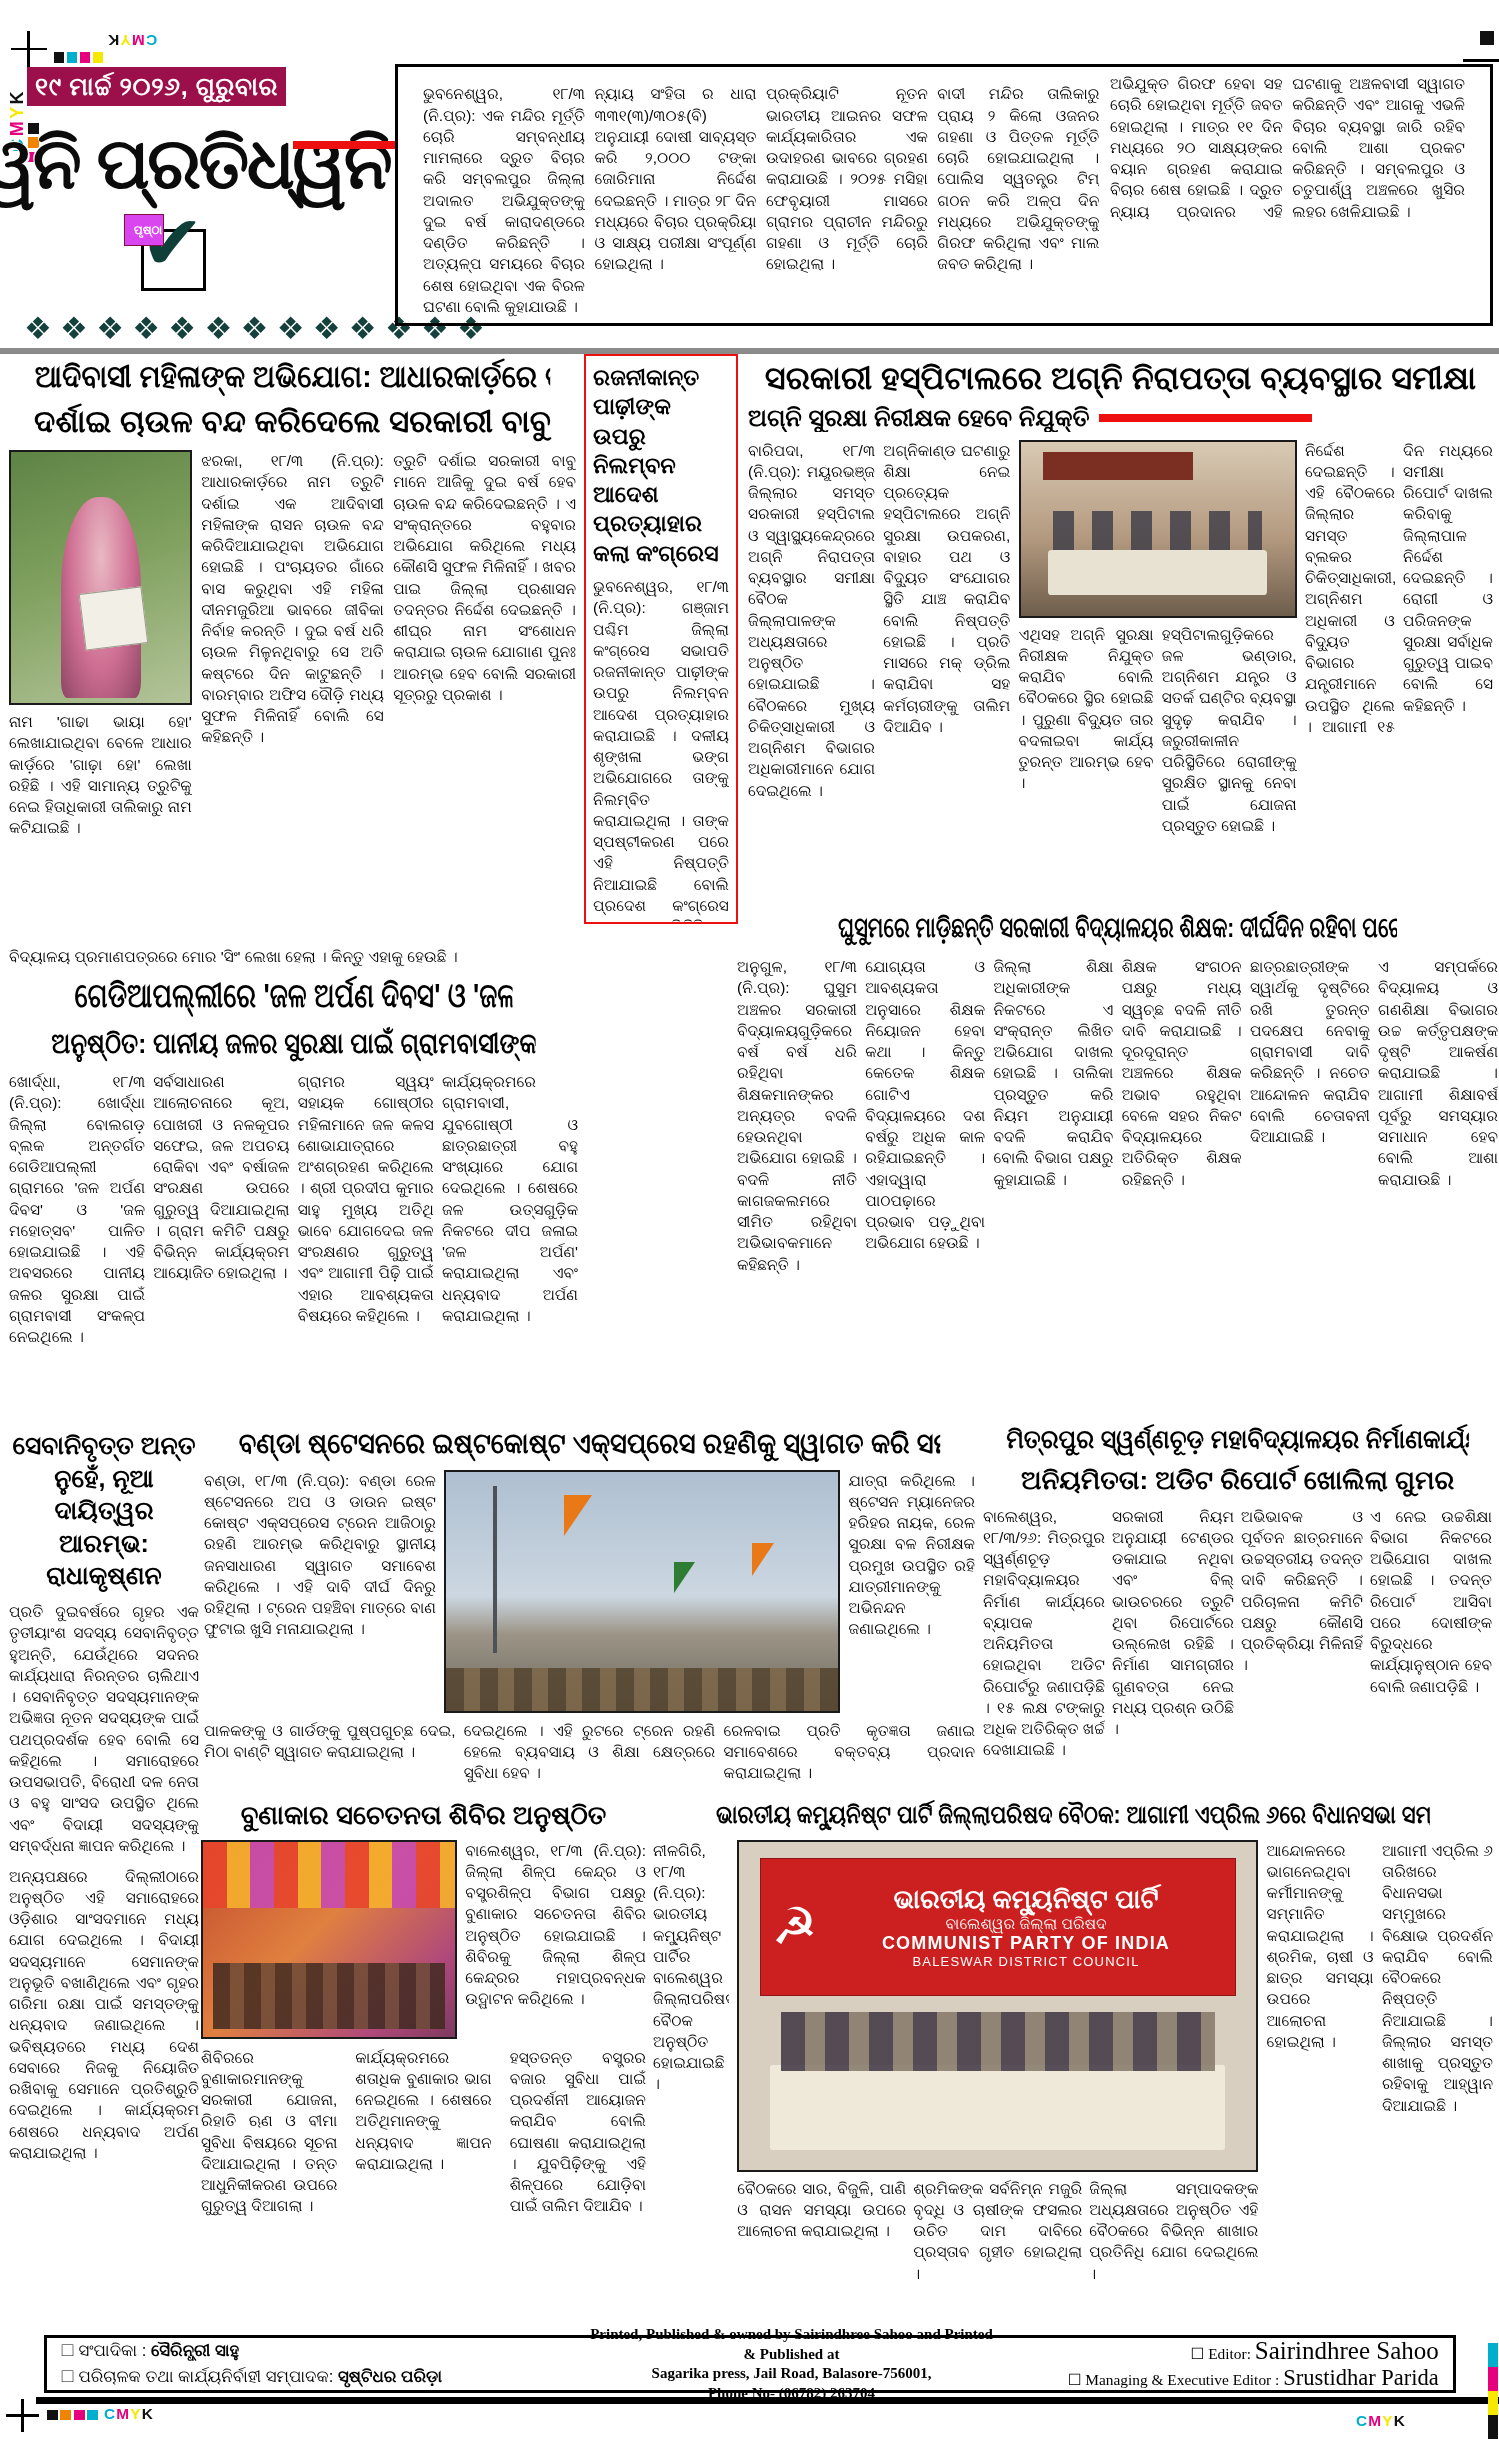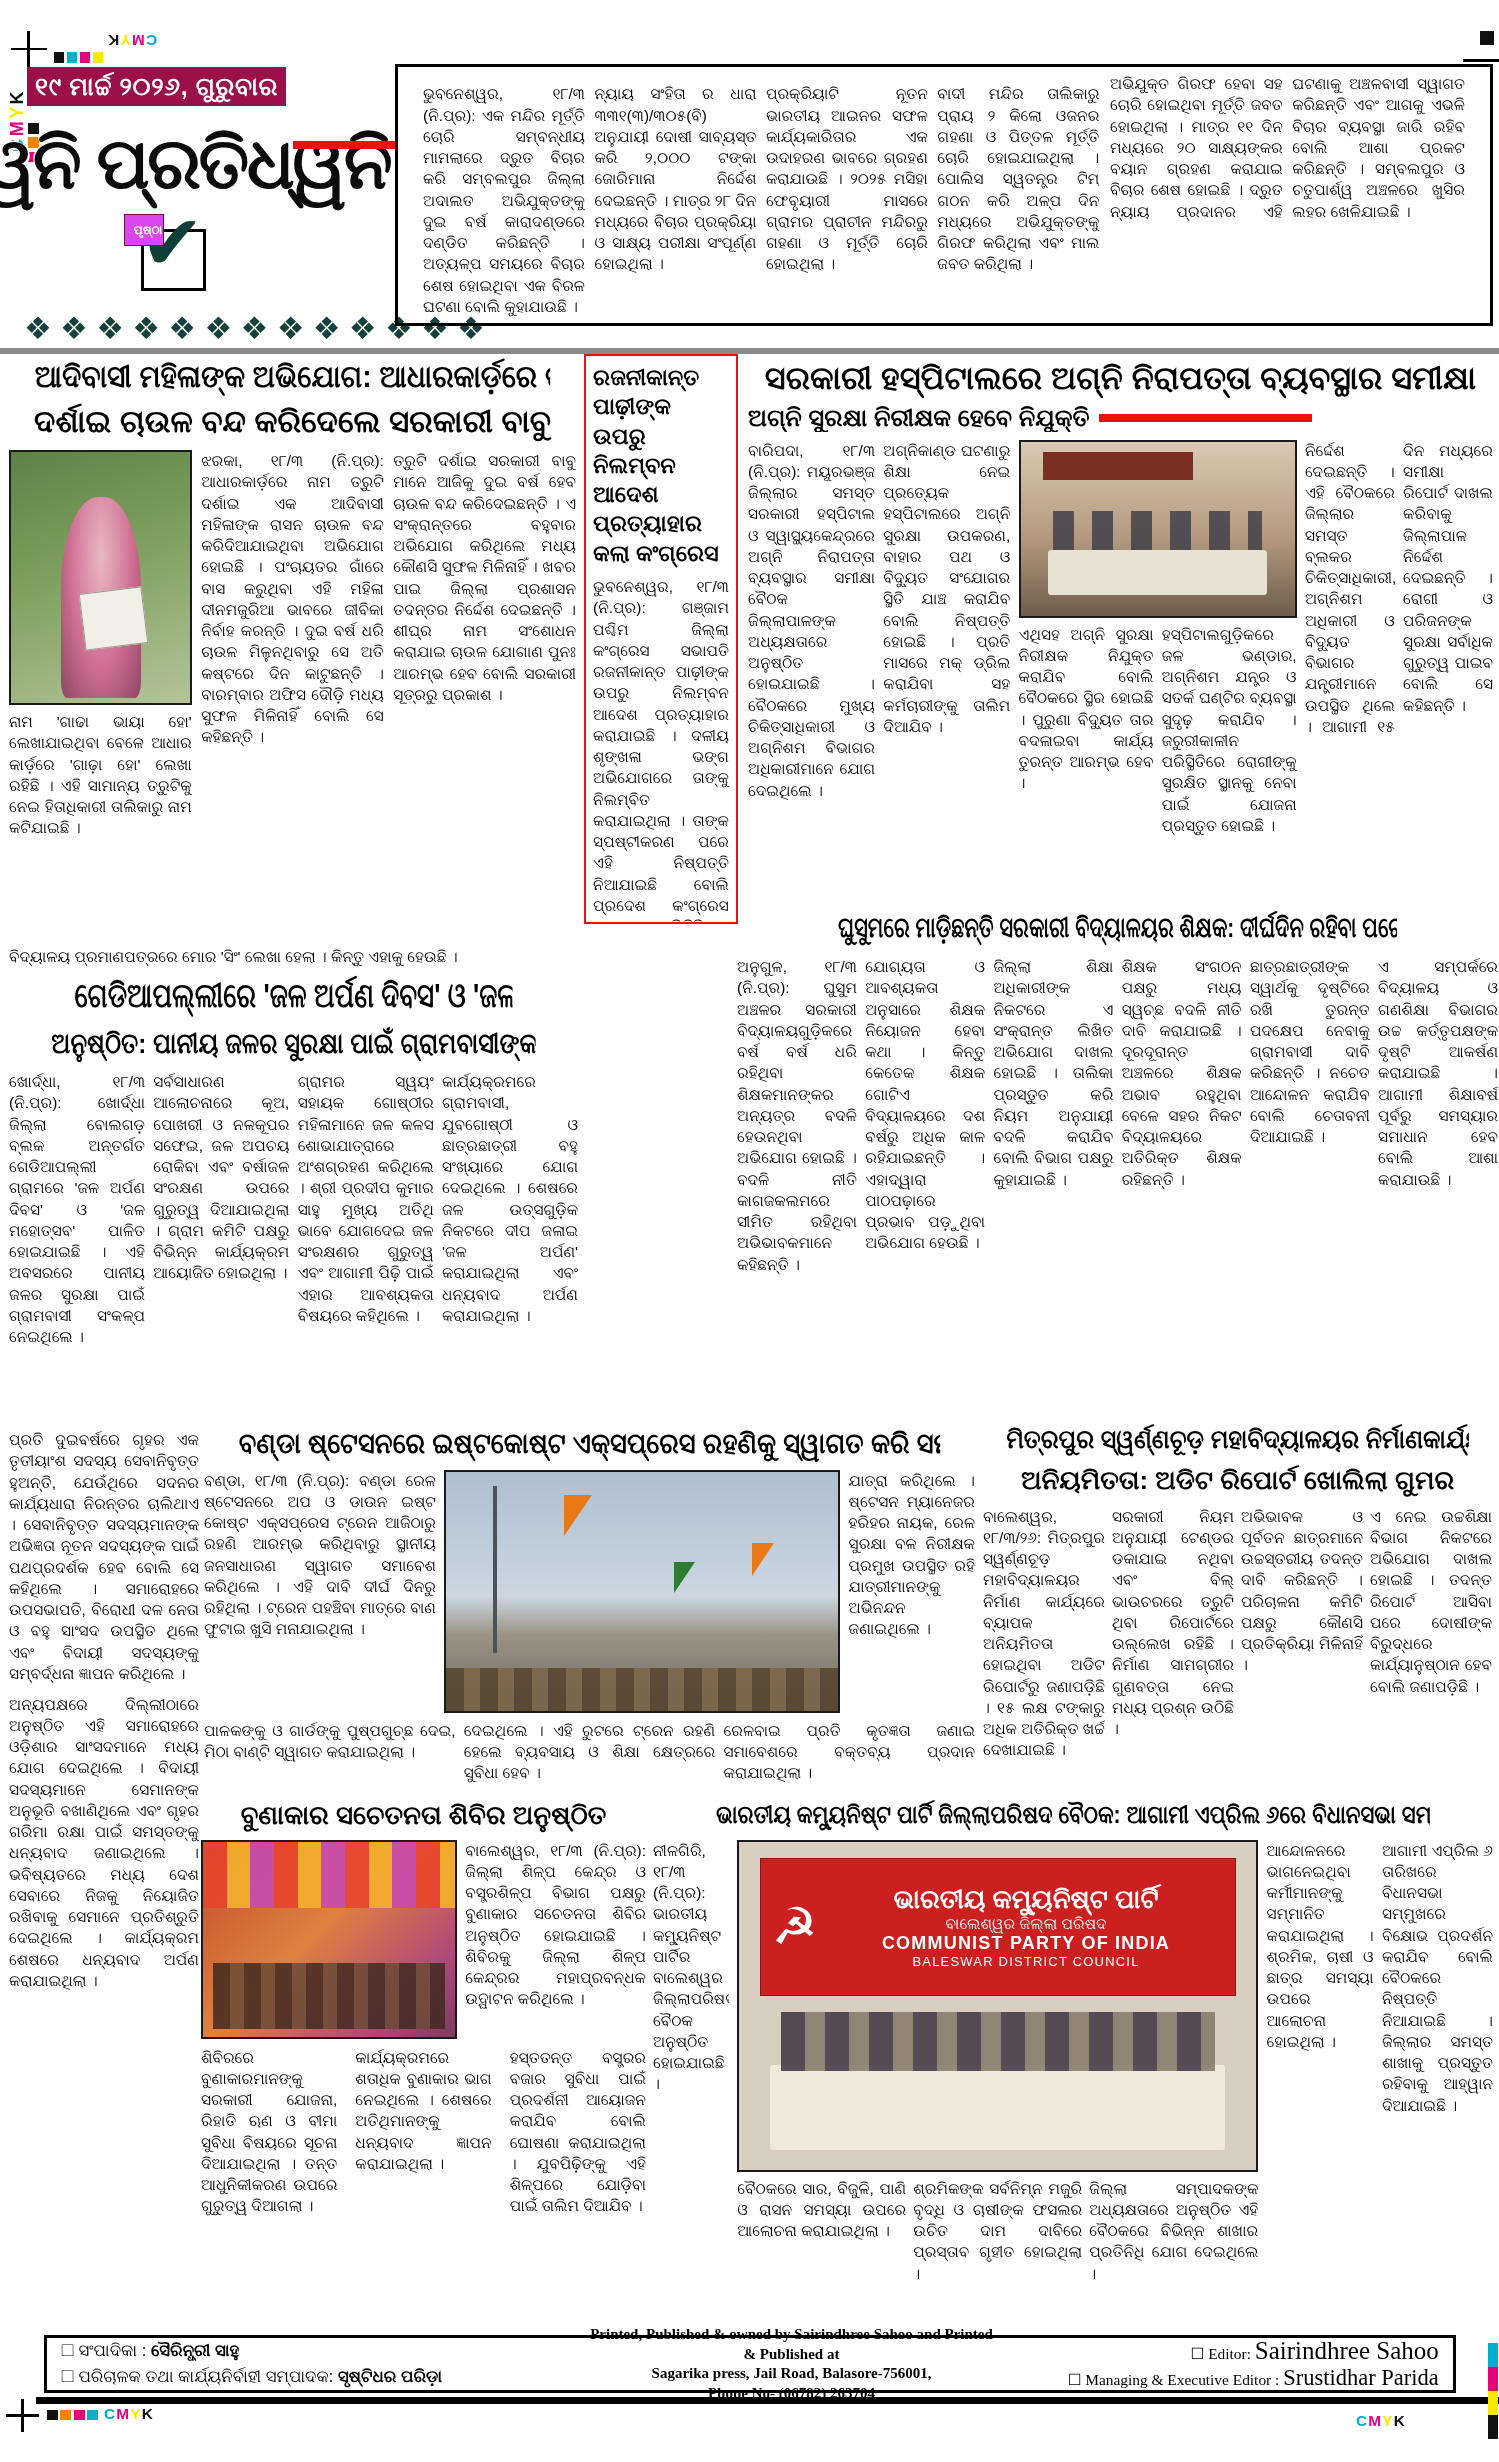--- a/index.html
+++ b/index.html
@@ -150,20 +150,21 @@
     <div class="hl fit" style="font-size: 28.4px; height: 44px; line-height: 44px; transform-origin: 50% 50%; transform: scaleX(0.851064);">ଅନୁଷ୍ଠିତ: ପାନୀୟ ଜଳର ସୁରକ୍ଷା ପାଇଁ ଗ୍ରାମବାସୀଙ୍କ ସଂକଳ୍ପ</div>
     <div class="cols" style="gap:8.3px;flex:1;margin-top:6px;">
       <div class="col bodytext">ଖୋର୍ଦ୍ଧା, ୧୮/୩ (ନି.ପ୍ର): ଖୋର୍ଦ୍ଧା ଜିଲ୍ଲା ବୋଲଗଡ଼ ବ୍ଲକ ଅନ୍ତର୍ଗତ ଗେଡିଆପଲ୍ଲୀ ଗ୍ରାମରେ 'ଜଳ ଅର୍ପଣ ଦିବସ' ଓ 'ଜଳ ମହୋତ୍ସବ' ପାଳିତ ହୋଇଯାଇଛି । ଏହି ଅବସରରେ ପାନୀୟ ଜଳର ସୁରକ୍ଷା ପାଇଁ ଗ୍ରାମବାସୀ ସଂକଳ୍ପ ନେଇଥିଲେ ।</div>
       <div class="col bodytext">ସର୍ବସାଧାରଣ ଆଲୋଚନାରେ କୂଅ, ପୋଖରୀ ଓ ନଳକୂପର ସଫେଇ, ଜଳ ଅପଚୟ ରୋକିବା ଏବଂ ବର୍ଷାଜଳ ସଂରକ୍ଷଣ ଉପରେ ଗୁରୁତ୍ୱ ଦିଆଯାଇଥିଲା । ଗ୍ରାମ କମିଟି ପକ୍ଷରୁ ବିଭିନ୍ନ କାର୍ଯ୍ୟକ୍ରମ ଆୟୋଜିତ ହୋଇଥିଲା ।</div>
       <div class="col bodytext">ଗ୍ରାମର ସ୍ୱୟଂ ସହାୟକ ଗୋଷ୍ଠୀର ମହିଳାମାନେ ଜଳ କଳସ ଶୋଭାଯାତ୍ରାରେ ଅଂଶଗ୍ରହଣ କରିଥିଲେ । ଶ୍ରୀ ପ୍ରଦୀପ କୁମାର ସାହୁ ମୁଖ୍ୟ ଅତିଥି ଭାବେ ଯୋଗଦେଇ ଜଳ ସଂରକ୍ଷଣର ଗୁରୁତ୍ୱ ଏବଂ ଆଗାମୀ ପିଢ଼ି ପାଇଁ ଏହାର ଆବଶ୍ୟକତା ବିଷୟରେ କହିଥିଲେ ।</div>
       <div class="col bodytext">କାର୍ଯ୍ୟକ୍ରମରେ ଗ୍ରାମବାସୀ, ଯୁବଗୋଷ୍ଠୀ ଓ ଛାତ୍ରଛାତ୍ରୀ ବହୁ ସଂଖ୍ୟାରେ ଯୋଗ ଦେଇଥିଲେ । ଶେଷରେ ଜଳ ଉତ୍ସଗୁଡ଼ିକ ନିକଟରେ ଦୀପ ଜଳାଇ 'ଜଳ ଅର୍ପଣ' କରାଯାଇଥିଲା ଏବଂ ଧନ୍ୟବାଦ ଅର୍ପଣ କରାଯାଇଥିଲା ।</div>
     </div>
   </div>
 
   <div class="abs" style="left:9px;top:1429px;width:190px;height:904px;overflow:hidden;display:flex;flex-direction:column;gap:9.5px;">
+    <div class="hl" style="font-size:25px;line-height:1.3;">ସେବାନିବୃତ୍ତ ଅନ୍ତ ନୁହେଁ, ନୂଆ ଦାୟିତ୍ୱର ଆରମ୍ଭ: ରାଧାକୃଷ୍ଣନ</div>
     <div class="bodytext">ପ୍ରତି ଦୁଇବର୍ଷରେ ଗୃହର ଏକ ତୃତୀୟାଂଶ ସଦସ୍ୟ ସେବାନିବୃତ୍ତ ହୁଅନ୍ତି, ଯେଉଁଥିରେ ସଦନର କାର୍ଯ୍ୟଧାରା ନିରନ୍ତର ଚାଲିଥାଏ । ସେବାନିବୃତ୍ତ ସଦସ୍ୟମାନଙ୍କ ଅଭିଜ୍ଞତା ନୂତନ ସଦସ୍ୟଙ୍କ ପାଇଁ ପଥପ୍ରଦର୍ଶକ ହେବ ବୋଲି ସେ କହିଥିଲେ । ସମାରୋହରେ ଉପସଭାପତି, ବିରୋଧୀ ଦଳ ନେତା ଓ ବହୁ ସାଂସଦ ଉପସ୍ଥିତ ଥିଲେ ଏବଂ ବିଦାୟୀ ସଦସ୍ୟଙ୍କୁ ସମ୍ବର୍ଦ୍ଧନା ଜ୍ଞାପନ କରିଥିଲେ ।</div>
     <div class="bodytext" style="flex:1;">ଅନ୍ୟପକ୍ଷରେ ଦିଲ୍ଲୀଠାରେ ଅନୁଷ୍ଠିତ ଏହି ସମାରୋହରେ ଓଡ଼ିଶାର ସାଂସଦମାନେ ମଧ୍ୟ ଯୋଗ ଦେଇଥିଲେ । ବିଦାୟୀ ସଦସ୍ୟମାନେ ସେମାନଙ୍କ ଅନୁଭୂତି ବଖାଣିଥିଲେ ଏବଂ ଗୃହର ଗରିମା ରକ୍ଷା ପାଇଁ ସମସ୍ତଙ୍କୁ ଧନ୍ୟବାଦ ଜଣାଇଥିଲେ । ଭବିଷ୍ୟତରେ ମଧ୍ୟ ଦେଶ ସେବାରେ ନିଜକୁ ନିୟୋଜିତ ରଖିବାକୁ ସେମାନେ ପ୍ରତିଶ୍ରୁତି ଦେଇଥିଲେ । କାର୍ଯ୍ୟକ୍ରମ ଶେଷରେ ଧନ୍ୟବାଦ ଅର୍ପଣ କରାଯାଇଥିଲା ।</div>
   </div>
 
   <div class="abs" style="left:204px;top:1420px;width:771px;height:376px;display:flex;flex-direction:column;">
     <div class="hl fit" style="font-size: 28.4px; height: 46px; line-height: 46px; transform-origin: 50% 50%; transform: scaleX(0.909853);">ବଣ୍ଡା ଷ୍ଟେସନରେ ଇଷ୍ଟକୋଷ୍ଟ ଏକ୍ସପ୍ରେସ ରହଣିକୁ ସ୍ୱାଗତ କରି ସମାବେଶ</div>
     <div style="display:flex;gap:8.3px;height:244px;margin-top:3.6px;">
       <div class="bodytext" style="width:232px;">ବଣ୍ଡା, ୧୮/୩ (ନି.ପ୍ର): ବଣ୍ଡା ରେଳ ଷ୍ଟେସନରେ ଅପ ଓ ଡାଉନ ଇଷ୍ଟ କୋଷ୍ଟ ଏକ୍ସପ୍ରେସ ଟ୍ରେନ ଆଜିଠାରୁ ରହଣି ଆରମ୍ଭ କରିଥିବାରୁ ସ୍ଥାନୀୟ ଜନସାଧାରଣ ସ୍ୱାଗତ ସମାବେଶ କରିଥିଲେ । ଏହି ଦାବି ଦୀର୍ଘ ଦିନରୁ ରହିଥିଲା । ଟ୍ରେନ ପହଞ୍ଚିବା ମାତ୍ରେ ବାଣ ଫୁଟାଇ ଖୁସି ମନାଯାଇଥିଲା ।</div>
       <div class="photo" style="width:396px;height:243px;background:linear-gradient(180deg,#aebfd1 0%,#ccd7e1 52%,#9b9486 68%,#6e6a60 100%);flex:0 0 auto;">
         <div style="position:absolute;left:30%;top:10%;width:0;height:0;border-top:41px solid #e97817;border-right:28.4px solid transparent;"></div>

